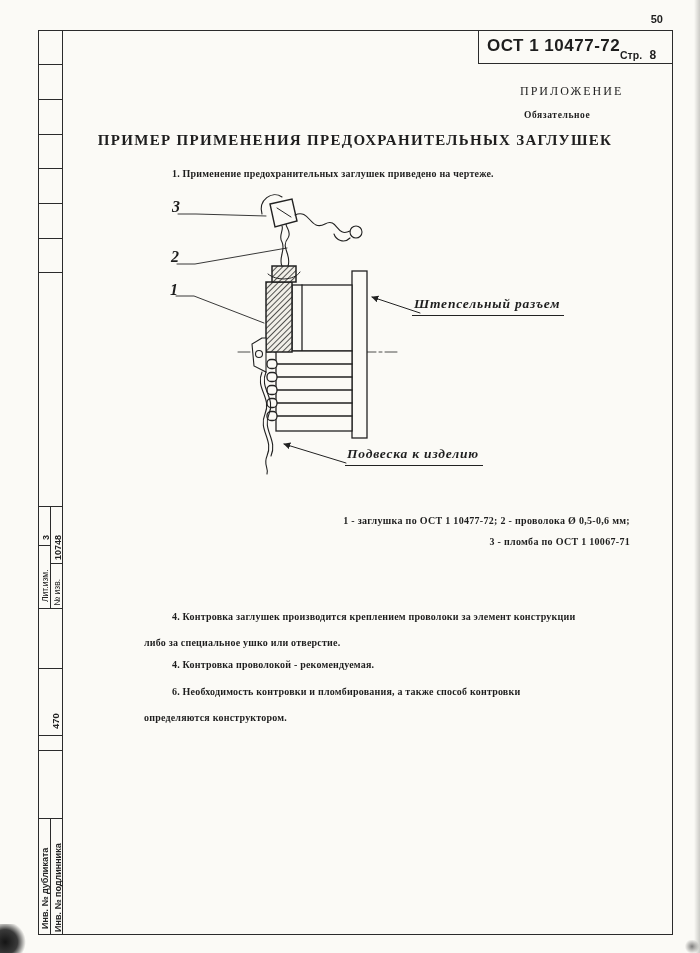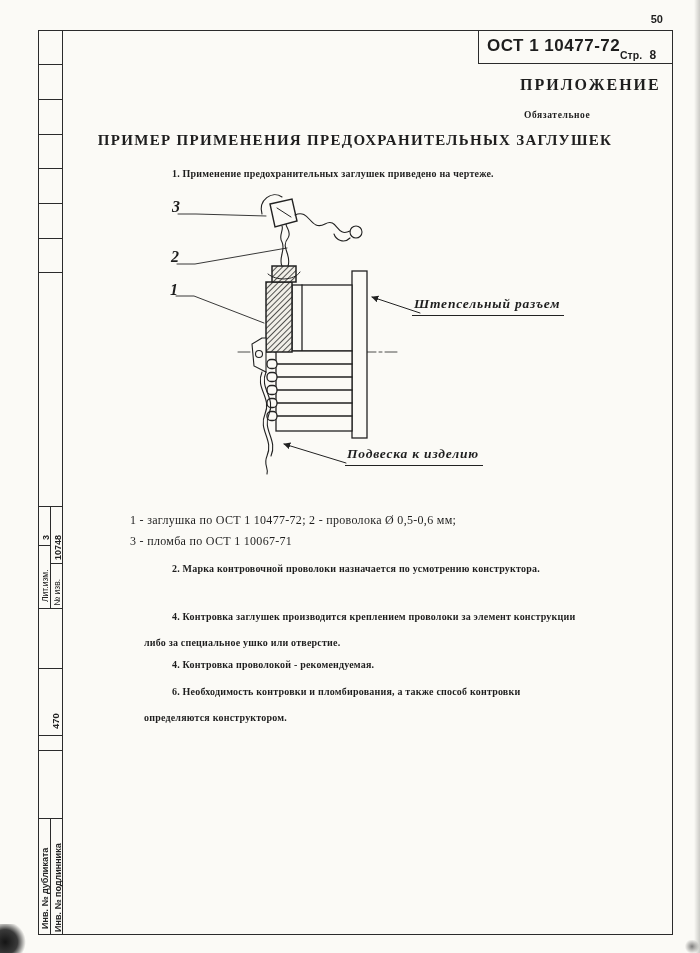--- a/index.html
+++ b/index.html
@@ -6,21 +6,21 @@
   .page{
     position:relative; width:700px; height:953px; overflow:hidden;
     background:#fbfaf6; font-family:"Liberation Serif", serif; color:#1e1e1e;
   }
   .ln{position:absolute;background:#2b2b2b;}
   .txt{position:absolute;white-space:nowrap;}
   .para{position:absolute;font-size:10px;font-weight:bold;line-height:26px;
         letter-spacing:0.2px;text-indent:28px;width:445px;left:144px;}
   .vtext{position:absolute;transform-origin:0 0;transform:rotate(-90deg);
          white-space:nowrap;font-family:"Liberation Sans",sans-serif;color:#222;}
-  .caption-line{font-size:12px;font-weight:normal;letter-spacing:0.3px;line-height:21px;text-align:left;}
+  .caption-line{font-size:10px;font-weight:bold;letter-spacing:0.3px;line-height:21px;text-align:right;}
   .drawlabel{position:absolute;font-style:italic;font-size:13.5px;font-weight:bold;
              letter-spacing:0.8px;border-bottom:1.5px solid #222;padding:0 4px 3px 2px;white-space:nowrap;}
   .callout{position:absolute;font-style:italic;font-size:16px;font-weight:bold;}
   .smudge{position:absolute;pointer-events:none;}
 </style>
 </head>
 <body>
 
 <div class="page">
 
@@ -54,21 +54,21 @@
 
   <div class="txt" style="left:637px;top:13px;width:26px;text-align:right;font-family:'Liberation Sans',sans-serif;font-size:11px;font-weight:bold">50</div>
 
   <div class="txt" style="left:487px;top:36px;font-family:'Liberation Sans',sans-serif;font-size:17px;font-weight:bold;letter-spacing:0.5px">ОСТ 1 10477-72</div>
 
   <div class="txt" style="left:620px;top:45px;font-family:'Liberation Sans',sans-serif;font-weight:bold">
     <span style="font-size:10.5px">Стр.</span>
     <span style="font-size:12px;margin-left:3px">8</span>
   </div>
 
-  <div class="txt" style="left:520px;top:76px;font-size:16px;font-weight:bold;letter-spacing:2px">ПРИЛОЖЕНИЕ</div>
+  <div class="txt" style="left:520px;top:84px;font-size:12px;font-weight:normal;letter-spacing:2px">ПРИЛОЖЕНИЕ</div>
   <div class="txt" style="left:524px;top:110px;font-size:9.5px;font-weight:bold;letter-spacing:0.6px">Обязательное</div>
 
   <div class="txt" style="left:85px;top:132px;width:540px;text-align:center;font-size:15px;font-weight:bold;letter-spacing:1.3px;white-space:normal">ПРИМЕР ПРИМЕНЕНИЯ ПРЕДОХРАНИТЕЛЬНЫХ ЗАГЛУШЕК</div>
 
   <div class="para" style="top:161px">1. Применение предохранительных заглушек приведено на чертеже.</div>
 
   <svg style="position:absolute;left:62px;top:180px" width="560" height="310" viewBox="62 180 560 310">
     <defs>
       <pattern id="xh" width="4" height="4" patternUnits="userSpaceOnUse" patternTransform="rotate(45)">
         <rect width="4" height="4" fill="#f1efe8"></rect>
@@ -134,21 +134,20 @@
   <div class="callout" style="left:170px;top:281px">1</div>
 
   <div class="drawlabel" style="left:412px;top:296px">Штепсельный разъем</div>
   <div class="drawlabel" style="left:345px;top:446px">Подвеска к изделию</div>
 
   <div class="txt" style="left:130px;top:510px;width:500px;white-space:normal">
     <div class="caption-line">1 - заглушка по ОСТ 1 10477-72;  2 - проволока Ø 0,5-0,6 мм;</div>
     <div class="caption-line">3 - пломба по ОСТ 1 10067-71</div>
   </div>
 
-  <div class="para" style="top:556px">2. Марка контровочной проволоки назначается по усмотрению конструктора.</div>
   <div class="para" style="top:604px">4. Контровка заглушек производится креплением проволоки за элемент конструкции либо за специальное ушко или отверстие.</div>
   <div class="para" style="top:652px">4. Контровка проволокой - рекомендуемая.</div>
   <div class="para" style="top:679px">6. Необходимость контровки и пломбирования, а также способ контровки определяются конструктором.</div>
 
   <div class="vtext" style="left:41px;top:540px;font-size:9px;font-weight:bold">3</div>
   <div class="vtext" style="left:40px;top:602px;font-size:8.5px">Лит.изм.</div>
   <div class="vtext" style="left:52.5px;top:560px;font-size:9px;font-weight:bold">10748</div>
   <div class="vtext" style="left:52px;top:606px;font-size:8.5px">№ изв.</div>
   <div class="vtext" style="left:50px;top:729px;font-size:9.5px;font-weight:bold">470</div>
   <div class="vtext" style="left:40px;top:929px;font-size:9px;font-weight:bold">Инв. № дубликата</div>

